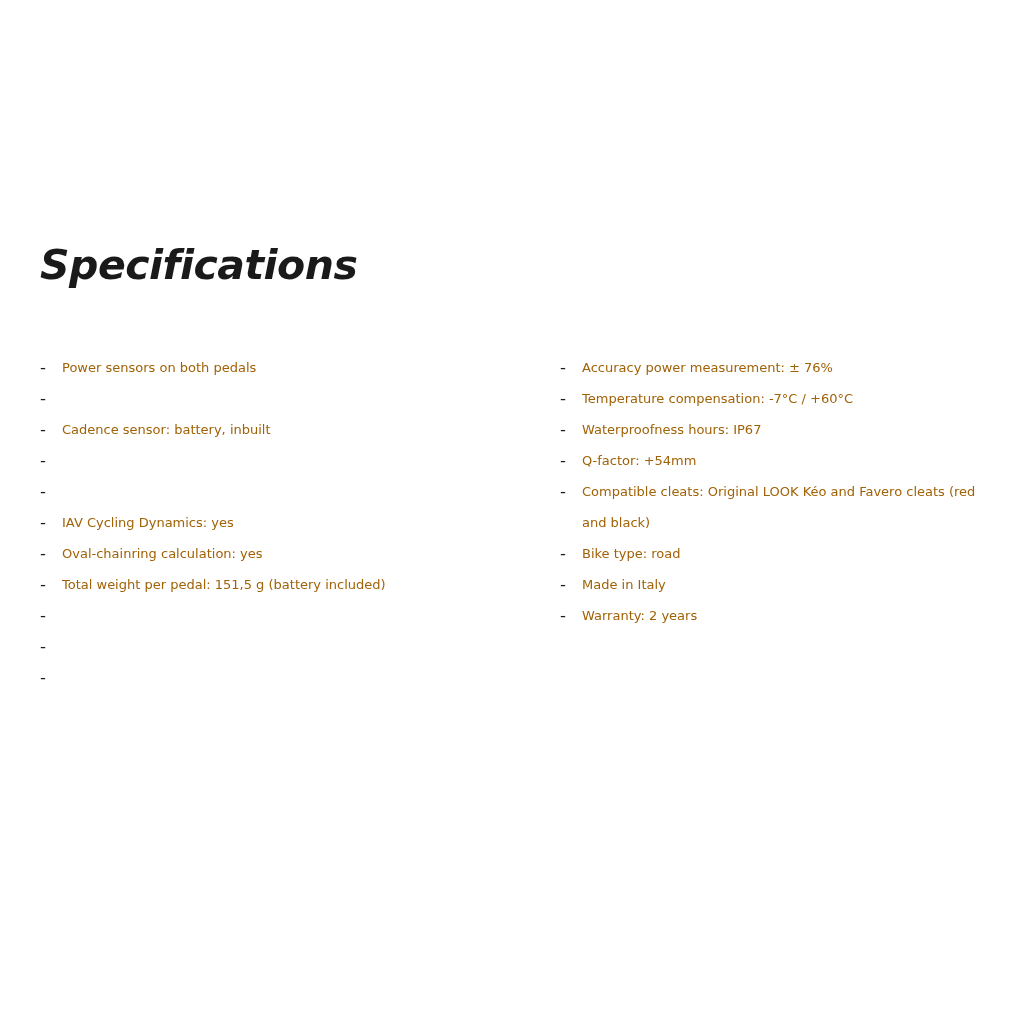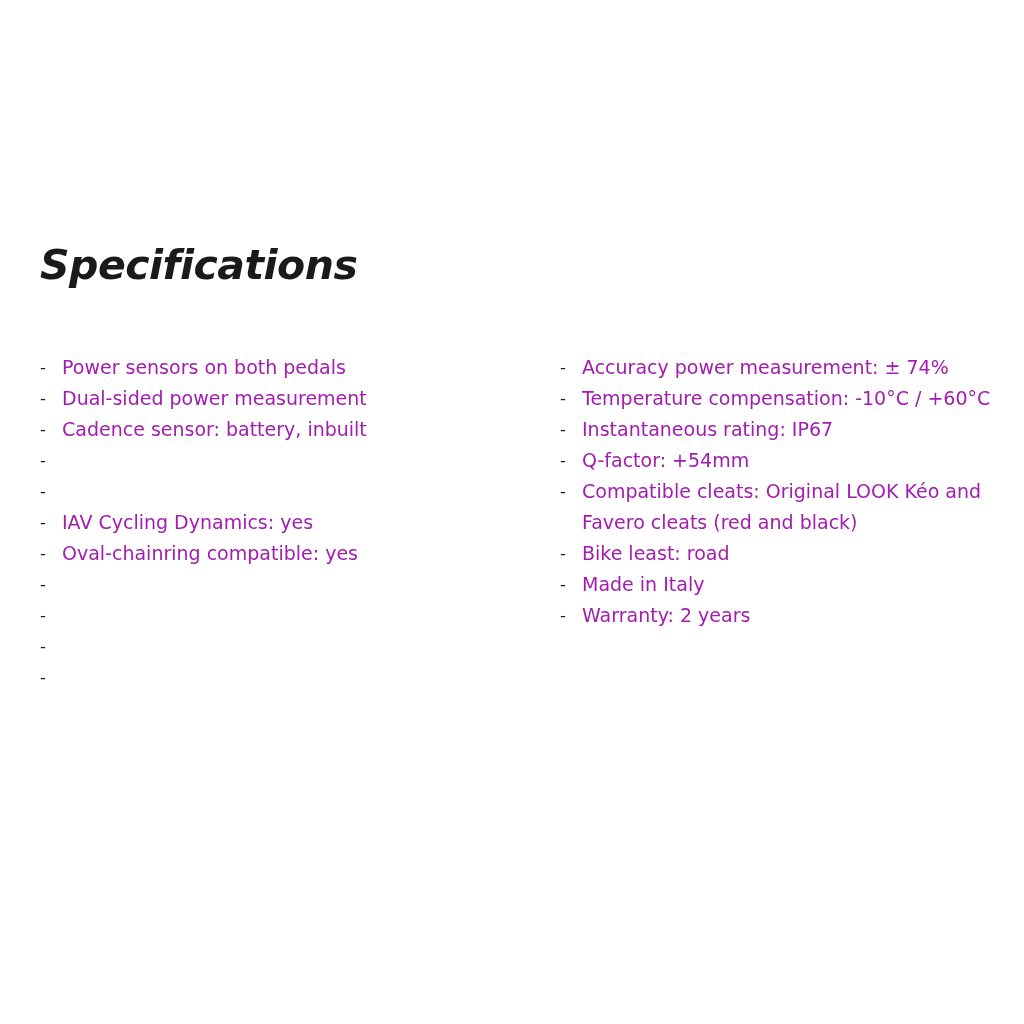--- a/index.html
+++ b/index.html
@@ -68,23 +68,23 @@
   }
   .dash {
     width: 22px;
     flex: 0 0 22px;
     color: #1b1b1b;
     font-size: 16.5px;
     line-height: 31px;
   }
   .item-text {
     flex: 1 1 auto;
-    font-size: 19px;
+    font-size: 13px;
     line-height: 31px;
-    color: #a21caf;
+    color: #a16207;
   }
   .col-left .item-text { max-width: 460px; }
   .col-right .item-text { max-width: 420px; }
 </style>
 </head>
 <body>
 
 <div class="page">
 
   <h1 class="title">Specifications</h1>
@@ -92,80 +92,80 @@
   <div class="columns">
 
     <div class="column col-left">
       <ul class="spec-list">
         <li>
           <span class="dash">-</span>
           <span class="item-text">Power sensors on both pedals</span>
         </li>
         <li>
           <span class="dash">-</span>
-          <span class="item-text">Dual-sided power measurement</span>
         </li>
         <li>
           <span class="dash">-</span>
           <span class="item-text">Cadence sensor: battery, inbuilt</span>
         </li>
         <li>
           <span class="dash">-</span>
         </li>
         <li>
           <span class="dash">-</span>
         </li>
         <li>
           <span class="dash">-</span>
           <span class="item-text">IAV Cycling Dynamics: yes</span>
         </li>
         <li>
           <span class="dash">-</span>
-          <span class="item-text">Oval-chainring compatible: yes</span>
+          <span class="item-text">Oval-chainring calculation: yes</span>
         </li>
         <li>
           <span class="dash">-</span>
+          <span class="item-text">Total weight per pedal: 151,5 g (battery included)</span>
         </li>
         <li>
           <span class="dash">-</span>
         </li>
         <li>
           <span class="dash">-</span>
         </li>
         <li>
           <span class="dash">-</span>
         </li>
       </ul>
     </div>
 
     <div class="column col-right right">
       <ul class="spec-list">
         <li>
           <span class="dash">-</span>
-          <span class="item-text">Accuracy power measurement: ± 74%</span>
+          <span class="item-text">Accuracy power measurement: ± 76%</span>
         </li>
         <li>
           <span class="dash">-</span>
-          <span class="item-text">Temperature compensation: -10°C / +60°C</span>
+          <span class="item-text">Temperature compensation: -7°C / +60°C</span>
         </li>
         <li>
           <span class="dash">-</span>
-          <span class="item-text">Instantaneous rating: IP67</span>
+          <span class="item-text">Waterproofness hours: IP67</span>
         </li>
         <li>
           <span class="dash">-</span>
           <span class="item-text">Q-factor: +54mm</span>
         </li>
         <li>
           <span class="dash">-</span>
           <span class="item-text">Compatible cleats: Original LOOK Kéo and Favero cleats (red and black)</span>
         </li>
         <li>
           <span class="dash">-</span>
-          <span class="item-text">Bike least: road</span>
+          <span class="item-text">Bike type: road</span>
         </li>
         <li>
           <span class="dash">-</span>
           <span class="item-text">Made in Italy</span>
         </li>
         <li>
           <span class="dash">-</span>
           <span class="item-text">Warranty: 2 years</span>
         </li>
       </ul>

